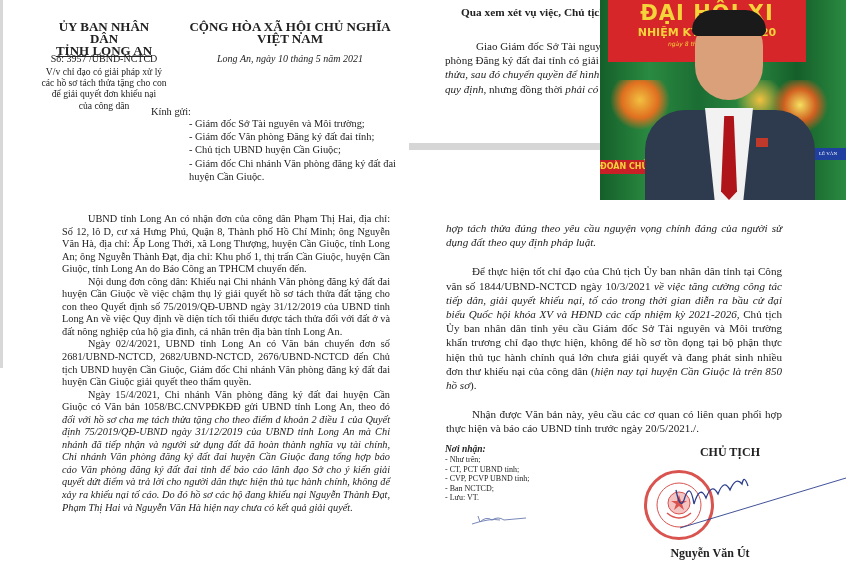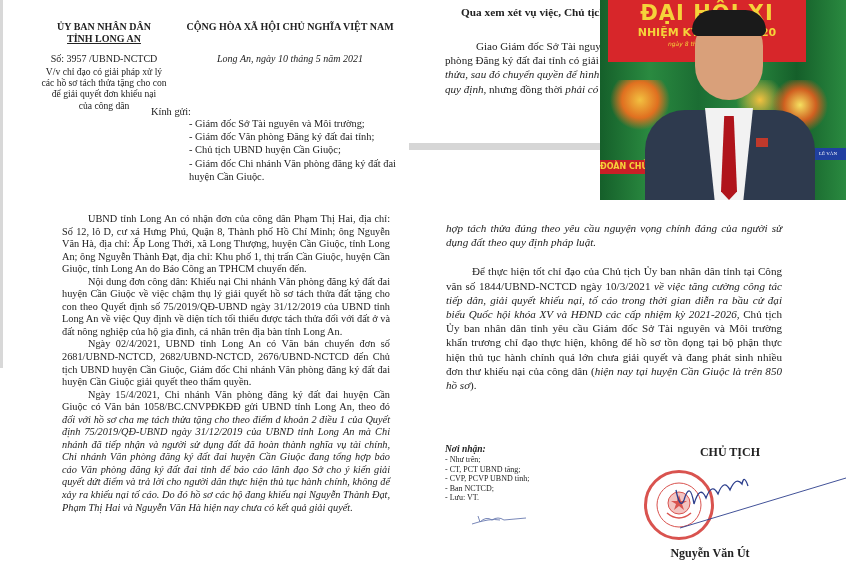--- a/index.html
+++ b/index.html
@@ -1,21 +1,21 @@
 <!DOCTYPE html>
 <html><head>
 <meta charset="utf-8">
 <style>
   html,body{margin:0;padding:0;}
   body{width:846px;height:586px;position:relative;overflow:hidden;background:#fff;
        font-family:"Liberation Serif","DejaVu Serif",serif;color:#222;}
   .abs{position:absolute;}
   .left-border{left:0;top:0;width:3px;height:368px;background:#d8d8d8;}
   .page-sep{left:409px;top:143px;width:195px;height:7px;background:#d6d6d6;}
-  .hdr{font-size:10px;line-height:12px;text-align:center;font-weight:bold;}
+  .hdr{font-size:13px;line-height:12px;text-align:center;font-weight:bold;}
   .hdr-n{font-size:10px;line-height:12px;text-align:center;}
   .u{text-decoration:underline;}
   .it{font-style:italic;}
   .b{font-weight:bold;}
   .just{text-align:justify;}
   .ind{text-indent:26px;}
   .para{font-size:10.3px;line-height:12.55px;margin:0;}
   .rpara{font-size:11.1px;line-height:14.2px;margin:15px;}
   .recip{font-size:10.4px;line-height:13.2px;margin-left:23px;}
   .noinhan{font-size:8px;line-height:9.5px;}
@@ -64,26 +64,27 @@
   <div style="padding-left:31px;">Giao Giám đốc Sở Tài nguy</div>
   <div>phòng Đăng ký đất đai tỉnh có giải</div>
   <div class="it">thửa, sau đó chuyển quyền để hình t</div>
   <div><span class="it">quy định</span><span>, nhưng đồng thời </span><span class="it">phải có p</span></div>
 </div>
 <div class="abs page-sep"></div>
 
 <div class="abs" style="left:431px;top:206px;width:366px;">
   <p class="rpara just it">hợp tách thửa đúng theo yêu cầu nguyện vọng chính đáng của người sử dụng đất theo quy định pháp luật.</p>
   <p class="rpara just ind" style="margin-top:7px;"><span>Để thực hiện tốt chỉ đạo của Chủ tịch Ủy ban nhân dân tỉnh tại Công văn số 1844/UBND-NCTCD ngày 10/3/2021 </span><span class="it">về việc tăng cường công tác tiếp dân, giải quyết khiếu nại, tố cáo trong thời gian diễn ra bầu cử đại biểu Quốc hội khóa XV và HĐND các cấp nhiệm kỳ 2021-2026</span><span>, Chủ tịch Ủy ban nhân dân tỉnh yêu cầu Giám đốc Sở Tài nguyên và Môi trường khẩn trương chỉ đạo thực hiện, không để hồ sơ tồn đọng tại bộ phận thực hiện thủ tục hành chính quá lớn chưa giải quyết và đang phát sinh nhiều đơn thư khiếu nại của công dân (</span><span class="it">hiện nay tại huyện Cần Giuộc là trên 850 hồ sơ</span><span>).</span></p>
+  <p class="rpara just ind" style="margin-top:7px;">Nhận được Văn bản này,  yêu cầu các cơ quan có liên quan phối hợp thực hiện và báo cáo UBND tỉnh trước ngày 20/5/2021./.</p>
 </div>
 
 <div class="abs" style="left:431px;top:444px;width:130px;margin-left:14px;">
   <div class="b it" style="font-size:9.5px;line-height:11px;">Nơi nhận:</div>
   <div class="noinhan">- Như trên;</div>
-  <div class="noinhan">- CT, PCT UBND tăng;</div>
+  <div class="noinhan">- CT, PCT UBND tỉnh;</div>
   <div class="noinhan">- CVP, PCVP UBND tỉnh;</div>
   <div class="noinhan">- Ban NCTCD;</div>
   <div class="noinhan">- Lưu: VT.</div>
 </div>
 <svg class="abs" style="left:470px;top:512px;" width="60" height="16">
   <path d="M2 12 Q20 6 30 8 M8 4 L10 10 Q16 4 22 8 Q28 4 34 8 L56 6" stroke="#6a7ab0" fill="none" stroke-width="0.9"></path>
 </svg>
 
 <div class="abs b" style="left:660px;top:445px;width:100px;text-align:right;font-size:12px;">CHỦ TỊCH</div>
 <div class="abs stamp">

